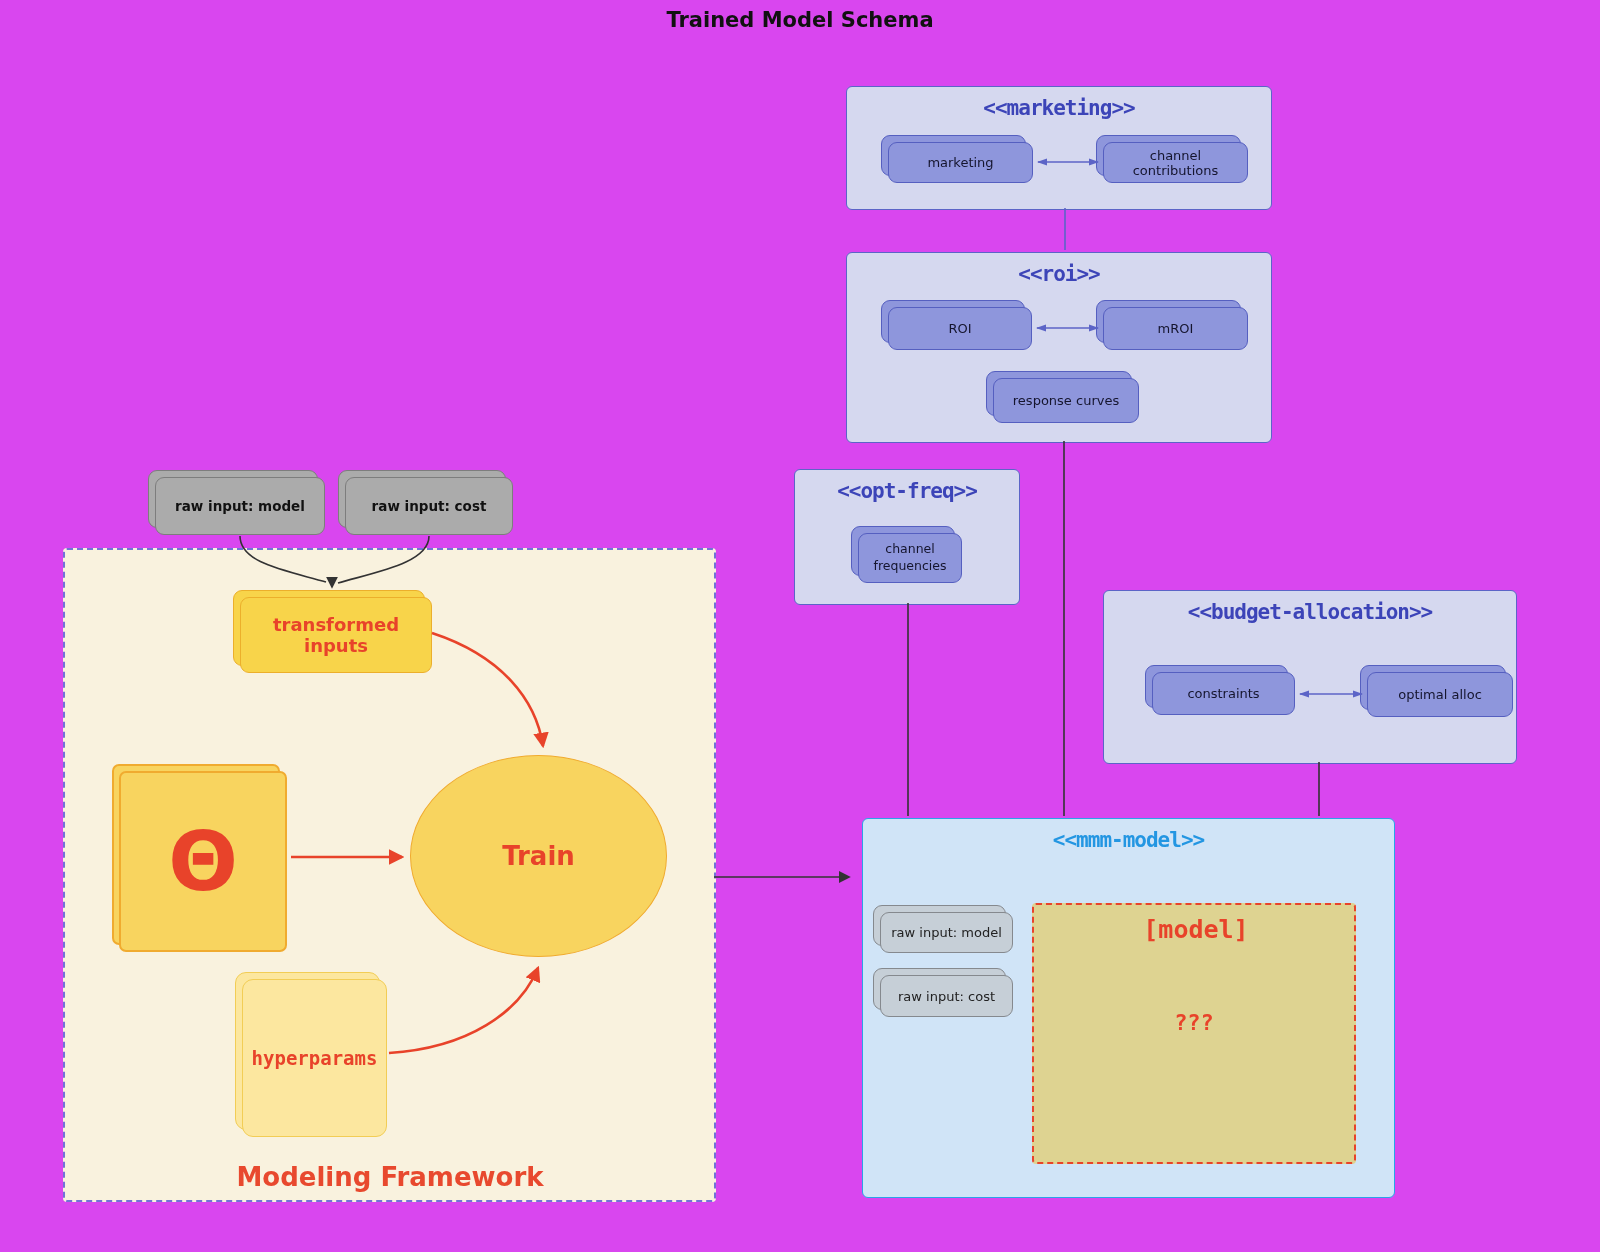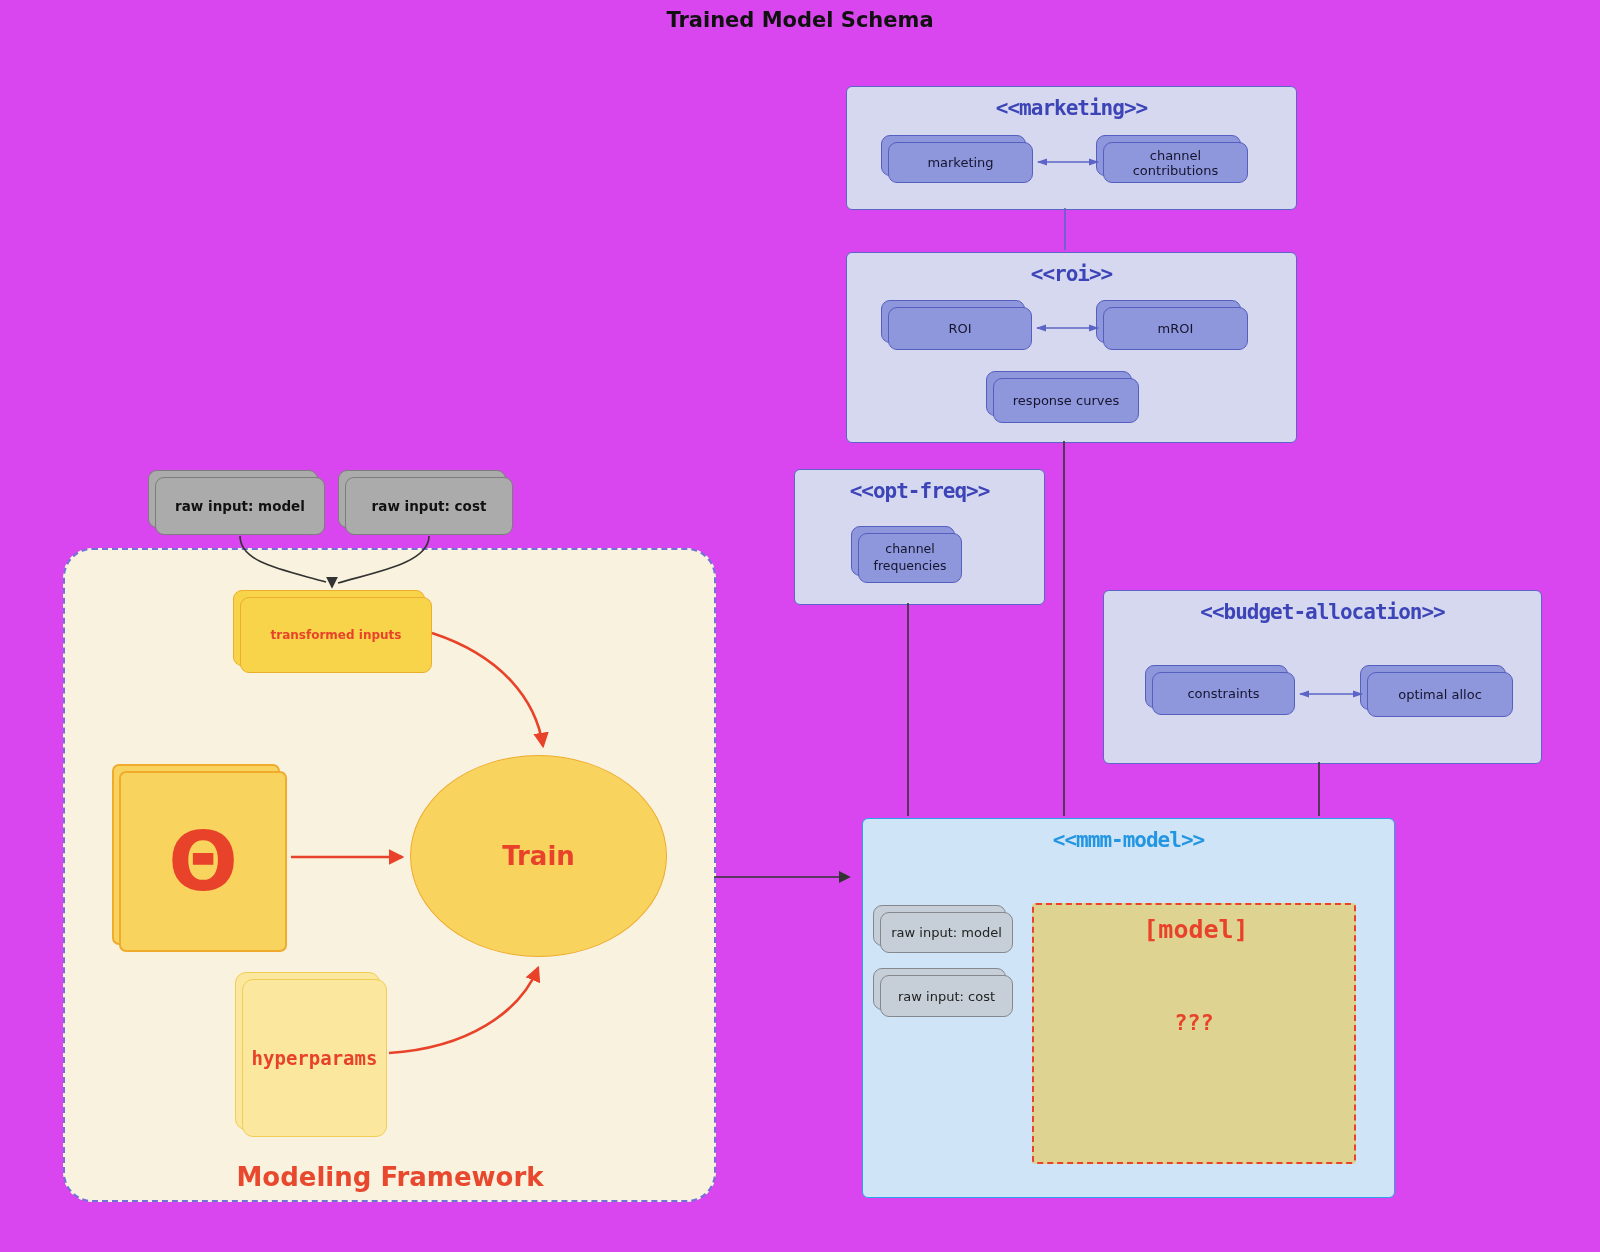--- a/index.html
+++ b/index.html
@@ -3,41 +3,41 @@
 <meta charset="utf-8">
 <style>
   html,body{margin:0;padding:0;background:#f7f7f9;}
   #canvas{position:relative;width:1600px;height:1252px;background:#d946ef;
     font-family:"DejaVu Sans","Liberation Sans",sans-serif;overflow:hidden;}
   .abs{position:absolute;}
   #diagram-title{left:0;top:8px;width:1600px;text-align:center;font-size:21px;font-weight:bold;color:#111;}
 
   
   .cluster{border-radius:6px;}
-  .cluster.purple{background:#d5d8ef;border:1.4px solid #5c64c7;padding-left:25px;}
+  .cluster.purple{background:#d5d8ef;border:1.4px solid #5c64c7;}
   .cluster.blue{background:#d0e4f7;border:1.6px solid #2ba3e8;}
   .cluster.cream{background:#f9f2de;border:2px dashed #7173d6;border-radius:4px;}
   .cluster-title{position:absolute;left:0;right:0;top:9px;text-align:center;
     font-family:"DejaVu Sans Mono","Liberation Mono",monospace;font-weight:bold;font-size:21px;color:#3c44b8;letter-spacing:-1px;}
   .cluster.blue .cluster-title{color:#2396e2;}
 
   
   .node{position:absolute;}
   .node .back,.node .front{position:absolute;border-radius:9px;}
   .node .back{left:-7px;top:-7px;width:100%;height:100%;box-sizing:border-box;}
   .node .front{left:0;top:0;width:100%;height:100%;box-sizing:border-box;
     display:flex;align-items:center;justify-content:center;text-align:center;padding:2px 6px;}
   .node.purple .back,.node.purple .front{background:#8e96dc;border:1.4px solid #555fc0;}
   .node.purple .front{font-size:13px;color:#15152e;}
   .node.gray .back,.node.gray .front{background:#ababab;border:1.4px solid #7d7d7d;}
   .node.gray .front{font-size:13.5px;font-weight:bold;color:#111;}
   .node.steel .back,.node.steel .front{background:#c6cfd7;border:1.4px solid #85898e;}
   .node.steel .front{font-size:13px;color:#222;}
   .node.yellow .back,.node.yellow .front{background:#f8d44a;border:1.6px solid #ecaf2b;}
-  .node.yellow .front{font-size:12px;font-weight:bold;color:#e8432a;}
+  .node.yellow .front{font-size:18px;font-weight:bold;color:#e8432a;}
   .node.bigyellow .back,.node.bigyellow .front{background:#f8d45f;border:2px solid #f0ab2f;border-radius:7px;}
   .node.bigyellow .front{font-size:82px;font-weight:bold;color:#e8432a;}
   .node.paleyellow .back,.node.paleyellow .front{background:#fce79f;border:1.6px solid #f2cd55;border-radius:11px;}
   .node.paleyellow .front{font-family:"DejaVu Sans Mono","Liberation Mono",monospace;font-size:19px;font-weight:bold;color:#e8432a;}
 
   .ellipse{border-radius:50%;background:#f8d45f;border:1.8px solid #f0ab2f;
     display:flex;align-items:center;justify-content:center;font-size:26px;font-weight:bold;color:#e8432a;}
 
   .modelbox{background:#ded391;border:2.5px dashed #e8432a;border-radius:4px;}
   .modelbox .mlabel{position:absolute;left:4px;right:0;top:10px;text-align:center;
@@ -57,21 +57,21 @@
 
   <div class="node gray" style="left:155px;top:477px;width:170px;height:58px;">
     <div class="back"></div>
     <div class="front">raw input: model</div>
   </div>
   <div class="node gray" style="left:345px;top:477px;width:168px;height:58px;">
     <div class="back"></div>
     <div class="front">raw input: cost</div>
   </div>
 
-  <div class="cluster cream abs" style="left:63px;top:548px;width:649px;height:650px;border-radius:29px;">
+  <div class="cluster cream abs" style="left:63px;top:548px;width:649px;height:650px;">
     <div id="framework-label" class="abs" style="left:100px;top:612px;width:450px;">Modeling Framework</div>
   </div>
 
   <div class="node yellow" style="left:240px;top:597px;width:192px;height:76px;">
     <div class="back"></div>
     <div class="front">transformed inputs</div>
   </div>
 
   <div class="node bigyellow" style="left:119px;top:771px;width:168px;height:181px;">
     <div class="back"></div>

